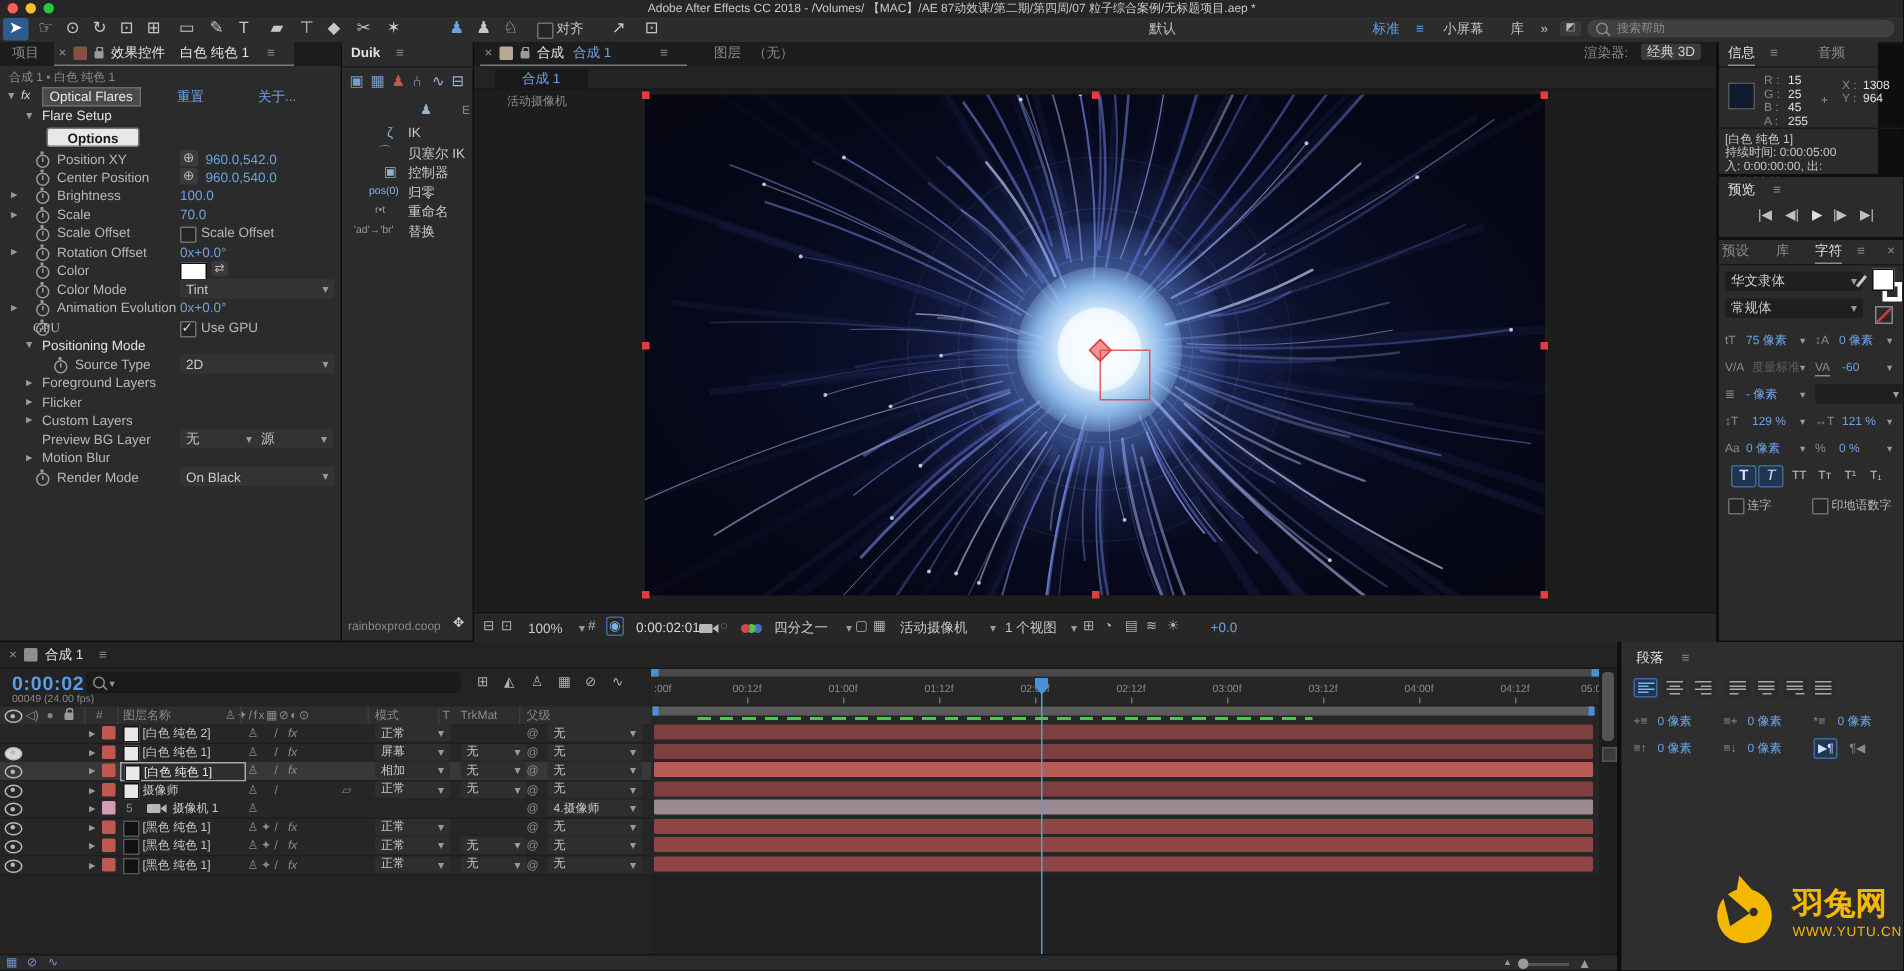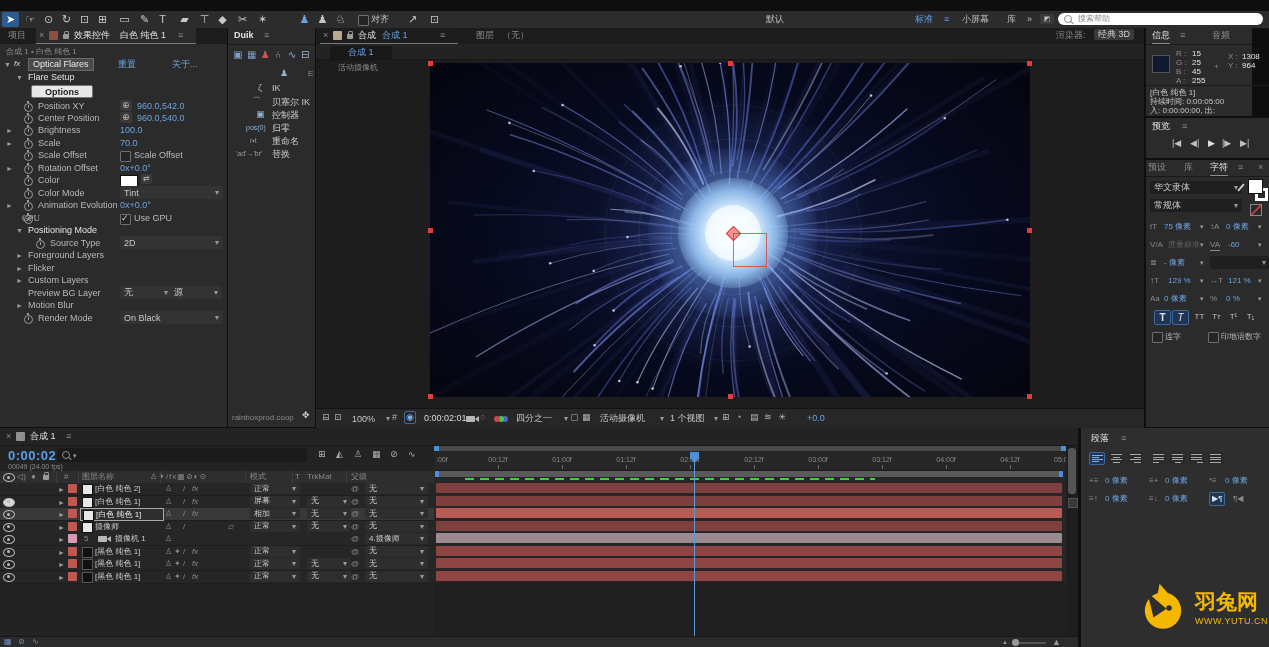--- a/index.html
+++ b/index.html
@@ -49,20 +49,26 @@
   .fauxbtn{position:absolute;width:15px;height:13px;background:#2b2b2b;color:#c0c0c0;font-size:10px;text-align:center;line-height:13px;border-radius:2px;}
   .fauxbtn.sel{background:#1f3550;border:1px solid #3d6a9e;color:#cfe2ff;}
   .vsep{position:absolute;width:1px;background:#3c3c3c;}
   .itm{font-size:9px;color:#c9c9c9;}
 </style>
 </head>
 <body>
 
 <div id="app">
 
+  <div class="abs" style="left:0;top:0;width:1269px;height:11px;background:#262626;">
+    <span class="abs" style="left:5px;top:2px;width:7px;height:7px;border-radius:50%;background:#ff5f57;"></span>
+    <span class="abs" style="left:17px;top:2px;width:7px;height:7px;border-radius:50%;background:#febc2e;"></span>
+    <span class="abs" style="left:29px;top:2px;width:7px;height:7px;border-radius:50%;background:#28c840;"></span>
+    <span class="abs s8" style="left:0;top:1px;width:1269px;text-align:center;color:#c9c9c9;">Adobe After Effects CC 2018 - /Volumes/ 【MAC】/AE 87动效课/第二期/第四周/07 粒子综合案例/无标题项目.aep *</span>
+  </div>
 
   <div class="abs" style="left:0;top:11px;width:1269px;height:17px;background:#2c2c2c;border-bottom:1px solid #141414;">
     <span class="tool active" style="left:2px;">➤</span>
     <span class="tool" style="left:22px;">☞</span>
     <span class="tool" style="left:40px;">⊙</span>
     <span class="tool" style="left:58px;">↻</span>
     <span class="tool" style="left:76px;">⊡</span>
     <span class="tool" style="left:94px;">⊞</span>
     <span class="tool" style="left:116px;">▭</span>
     <span class="tool" style="left:136px;">✎</span>
@@ -80,21 +86,21 @@
     <span class="tool" style="left:404px;">↗</span>
     <span class="tool" style="left:426px;">⊡</span>
 
     <span class="abs s9" style="left:766px;top:3px;color:#c0c0c0;">默认</span>
     <span class="abs s9" style="left:915px;top:3px;color:#61a0e8;">标准</span>
     <span class="abs s9" style="left:944px;top:3px;color:#61a0e8;">≡</span>
     <span class="abs s9" style="left:962px;top:3px;color:#c0c0c0;">小屏幕</span>
     <span class="abs s9" style="left:1007px;top:3px;color:#c0c0c0;">库</span>
     <span class="abs s9" style="left:1027px;top:3px;color:#c0c0c0;">»</span>
     <span class="abs" style="left:1040px;top:3px;width:14px;height:10px;background:#3a3a3a;border-radius:2px;color:#bbb;font-size:7px;text-align:center;line-height:10px;">◩</span>
-    <div class="abs" style="left:1058px;top:2px;width:205px;height:12px;background:#ffffff;border-radius:6px;">
+    <div class="abs" style="left:1058px;top:2px;width:205px;height:12px;background:#404040;border-radius:6px;">
       <span class="lens" style="left:6px;top:2px;"></span>
       <span class="abs s8" style="left:20px;top:1px;color:#8a8a8a;">搜索帮助</span>
     </div>
   </div>
 
   <div class="panel" style="left:0;top:28px;width:227px;height:399px;">
     <div class="tabstrip">
       <span class="abs s9 gy" style="left:8px;top:2px;">项目</span>
       <div class="abs tab-active" style="left:36px;top:0;width:160px;height:15px;">
         <span class="abs s9 gy" style="left:3px;top:2px;">×</span>

